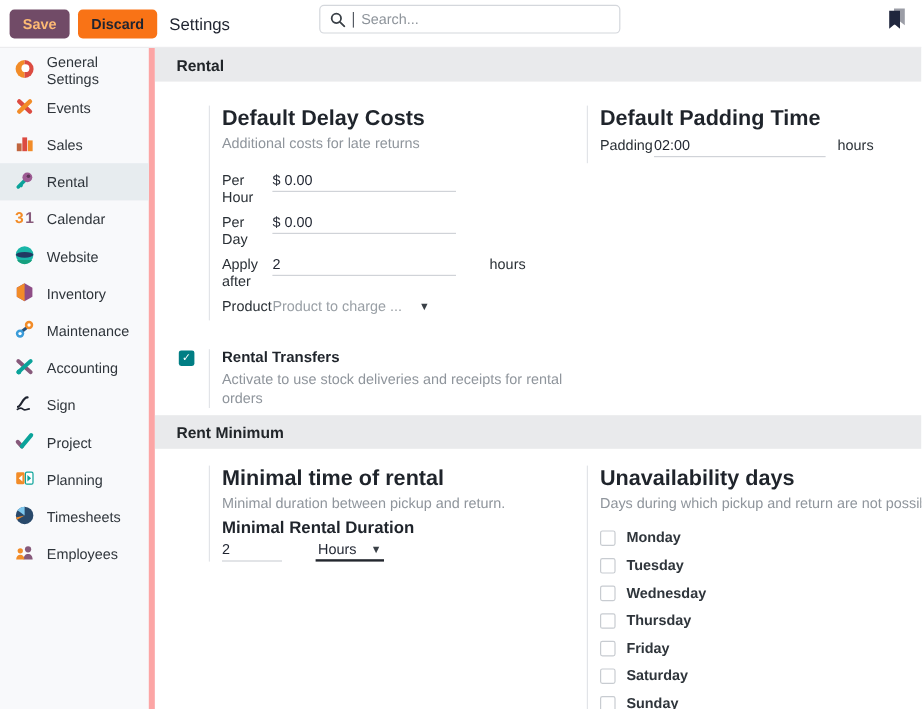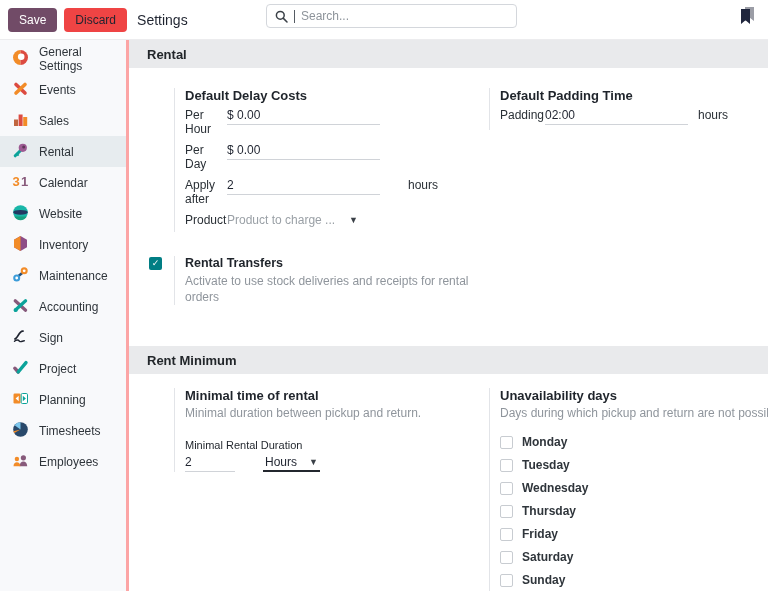--- a/index.html
+++ b/index.html
@@ -4,54 +4,54 @@
 <style>
   * { box-sizing: border-box; margin: 0; padding: 0; }
   html,body { width:768px; height:591px; overflow:hidden; background:#fff;
     font-family:"Liberation Sans","DejaVu Sans",sans-serif; font-size:12px; color:#22262c; }
 
   
   .topbar { height:40px; background:#fff; display:flex; align-items:center;
     padding:0 10px 0 8px; position:relative; border-bottom:1px solid #ececee; }
   .btn { border:none; border-radius:4px; padding:5px 11px; font-size:12px;
     font-family:inherit; cursor:pointer; }
-  .btn-save { background:#714b67; color:#ffffff; font-weight:normal; }
-  .btn-discard { background:#ef4444; color:#1f2430; margin-left:7px; font-weight:normal; }
+  .btn-save { background:#714b67; color:#fdba74; font-weight:bold; }
+  .btn-discard { background:#f97316; color:#1f2430; margin-left:7px; font-weight:bold; }
   .page-title { margin-left:10px; font-size:14px; color:#1f2430; }
   .searchbox { position:absolute; left:266px; top:4px; width:251px; height:24px;
     border:1px solid #d4d7dc; border-radius:4px; background:#fff;
     display:flex; align-items:center; padding:0 8px; gap:6px; }
   .searchbox .caret-line { width:1px; height:13px; background:#555b63; }
   .search-placeholder { color:#8e949b; font-size:12px; }
   .bookmark-wrap { position:absolute; right:9px; top:4px; cursor:pointer; }
 
   
   .main { display:flex; height:551px; }
-  .sidebar { width:129px; background:#f8f9fb; border-right:3px solid #fca5a5;
+  .sidebar { width:129px; background:#f8f9fb; border-right:5px solid #fca5a5;
     padding-top:3px; flex:none; }
   .side-item { height:31px; display:flex; align-items:center; gap:10px;
     padding-left:12px; cursor:pointer; }
   .side-item.selected { background:#e7ecef; }
   .side-item .lbl { color:#2f353b; }
   .side-item svg { flex:none; }
   .content { flex:1; overflow:hidden; }
 
   
   .band { height:28px; background:#e9eaec; display:flex; align-items:center;
     padding-left:18px; font-weight:bold; font-size:13px; color:#22262a; }
   .section-body { display:flex; padding:20px 0 0 20px; }
   .sec1 { height:278px; }
   .col-left { width:340px; flex:none; }
   .col-right { flex:1; padding-right:40px; }
 
   .setting-box { display:flex; }
   .pane-left { width:25px; flex:none; padding-top:1px; }
   .pane-right { border-left:1px solid #e2e4e8; padding-left:10px; flex:1; }
 
-  .box-title { font-weight:bold; font-size:13px; color:#1f242b; margin-bottom:3px; }
+  .box-title { font-weight:bold; font-size:18px; color:#1f242b; margin-bottom:3px; }
   .box-sub { color:#8f959c; margin-bottom:15px; white-space:nowrap; }
 
   .field-row { display:flex; align-items:flex-start; margin-bottom:5px; }
   .field-label { width:42px; flex:none; padding-top:2px; color:#2a3036; }
   .uinput { width:153px; border-bottom:1px solid #d0d3d8; padding:2px 0 2px;
     color:#1f2430; cursor:text; }
   .suffix { margin-left:28px; padding-top:2px; color:#2a3036; }
   .dropdown { color:#9aa0a6; padding-top:2px; cursor:pointer; display:flex; align-items:center; }
   .dd-caret { color:#3a4047; font-size:9px; margin-left:14px; }
 
@@ -60,21 +60,21 @@
   .pad-suffix { margin-left:auto; }
 
   .checkbox { width:13px; height:13px; border-radius:2px; flex:none; cursor:pointer; }
   .checkbox.checked { background:#017e84; color:#fff; font-size:9px; font-weight:bold;
     display:flex; align-items:center; justify-content:center; line-height:1; }
   .checkbox.empty { background:#fff; border:1px solid #c8ccd1; }
 
   .transfers { margin-top:24px; }
   .box-desc { color:#8f959c; max-width:300px; line-height:1.35; margin-top:2px; }
 
-  .mrd-label { font-weight:normal; font-size:11px; color:#1f242b; margin-top:19px; margin-bottom:2px; }
+  .mrd-label { font-weight:bold; font-size:14px; color:#1f242b; margin-top:5px; margin-bottom:2px; }
   .mrd-row { display:flex; align-items:flex-end; }
   .mrd-input { width:50px; border-bottom:1px solid #d0d3d8; padding:2px 0; color:#1f2430; cursor:text; }
   .mrd-select { margin-left:28px; border-bottom:2px solid #23272e; padding:2px 2px 1px;
     color:#1f2430; cursor:pointer; display:flex; align-items:center; }
   .mrd-select .dd-caret { margin-left:12px; }
 
   .days-list { margin-top:15px; }
   .day-row { display:flex; align-items:center; gap:9px; margin-bottom:9px; }
   .day-label { font-weight:bold; color:#2f353b; }
 </style>
@@ -241,20 +241,21 @@
 
     <div class="band">Rental</div>
 
     <div class="section-body sec1">
       <div class="col-left">
 
         <div class="setting-box">
           <div class="pane-left"></div>
           <div class="pane-right">
             <div class="box-title">Default Delay Costs</div>
+            <div class="box-sub">Additional costs for late returns</div>
 
             <div class="field-row">
               <div class="field-label">Per Hour</div>
               <div class="uinput">$ 0.00</div>
             </div>
 
             <div class="field-row">
               <div class="field-label">Per Day</div>
               <div class="uinput">$ 0.00</div>
             </div>

